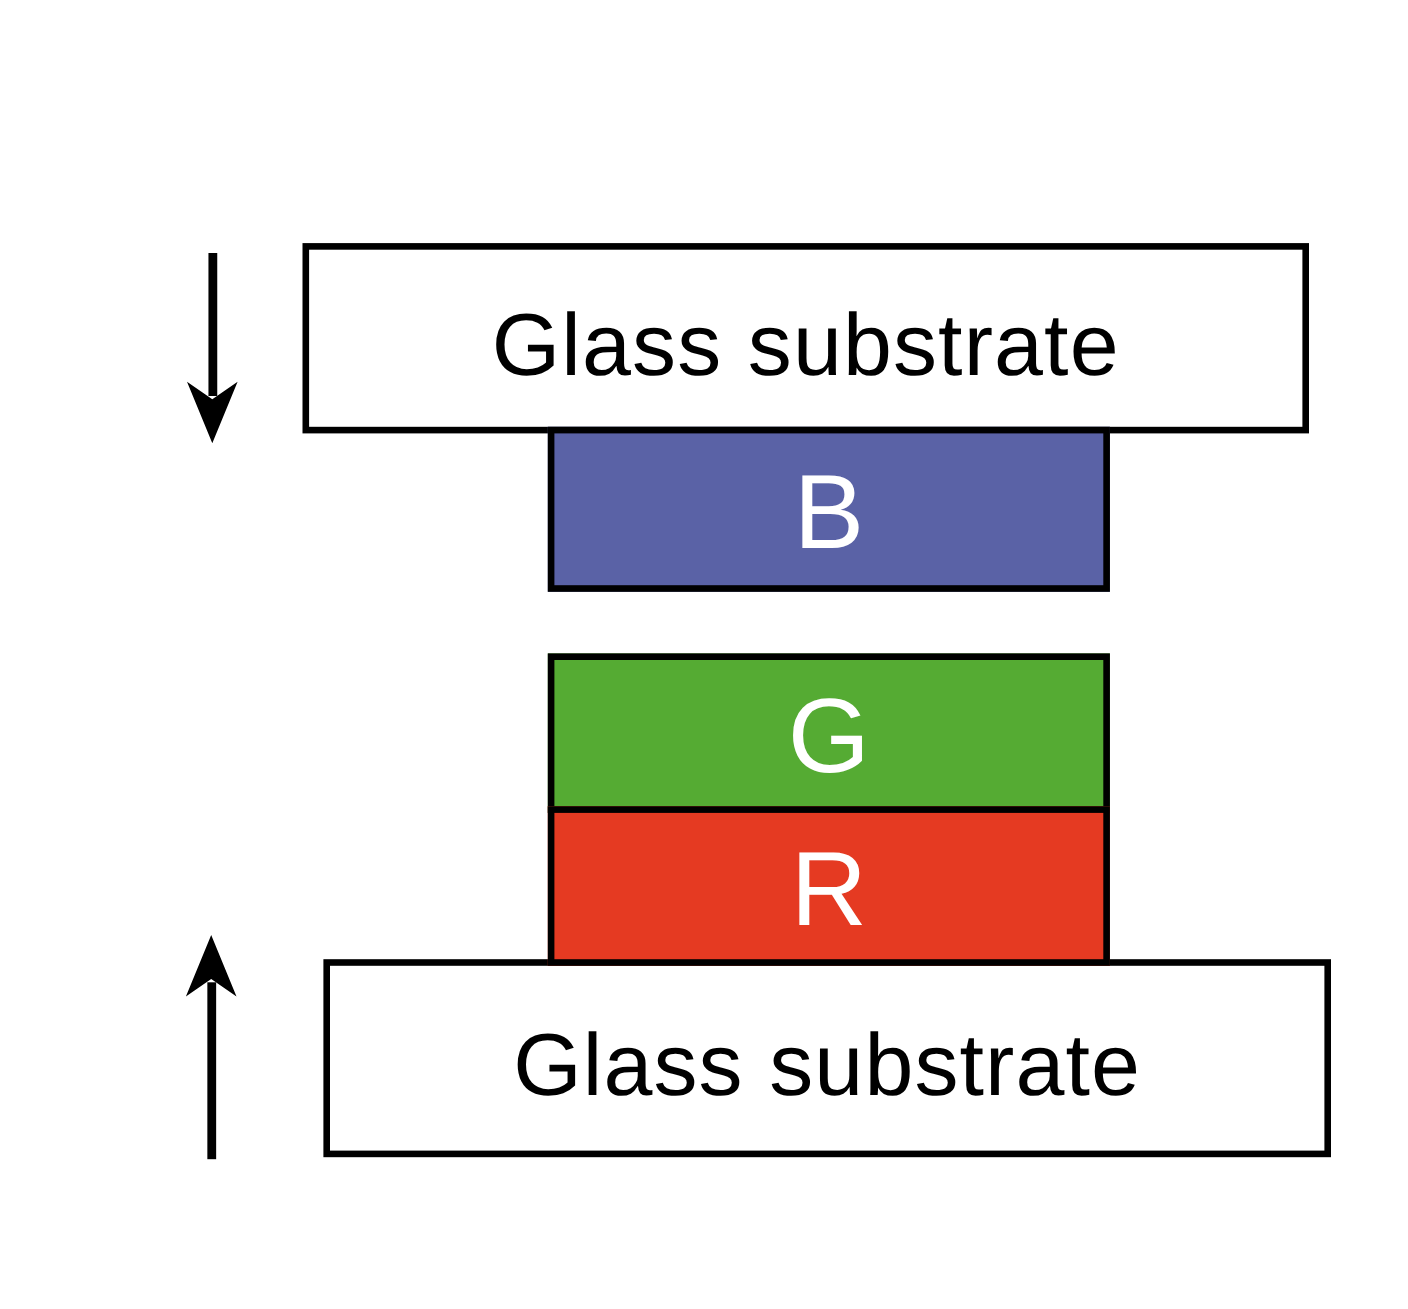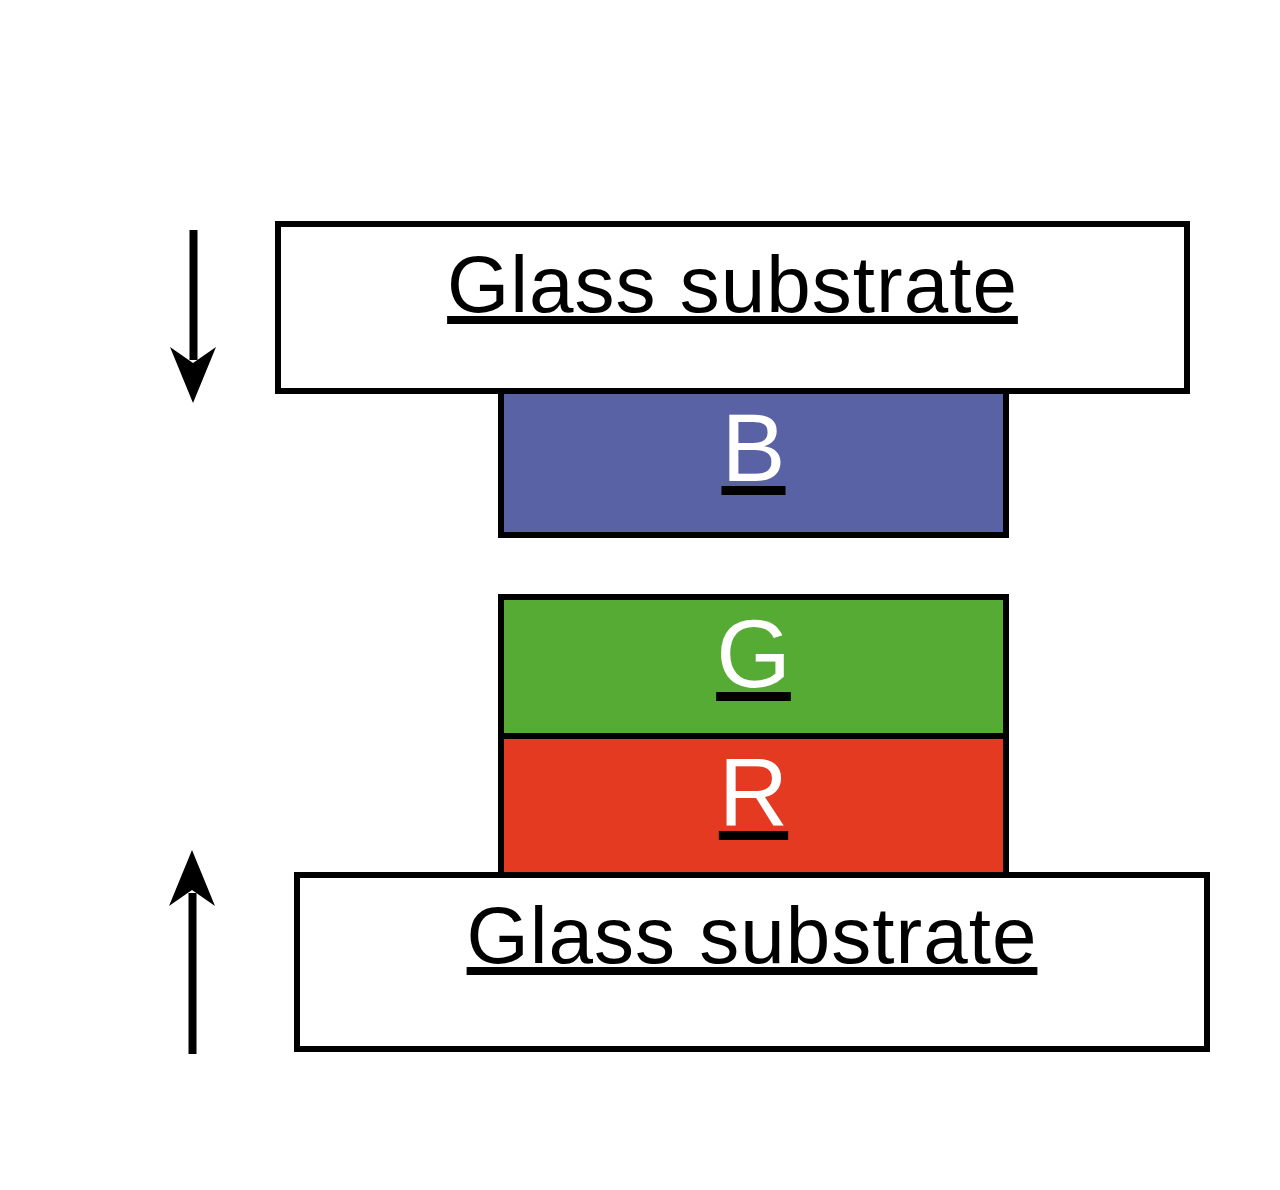--- a/index.html
+++ b/index.html
@@ -13,22 +13,22 @@
     width: 1280px;
     height: 1190px;
     background: #ffffff;
     overflow: hidden;
   }
   .box {
     position: absolute;
     box-sizing: border-box;
     border: 6px solid #000000;
     display: flex;
+    align-items: center;
     justify-content: center;
-    text-decoration: underline;
   }
   .substrate {
     background: #ffffff;
     z-index: 1;
   }
   .substrate .label {
     font-size: 80px;
     color: #000000;
     letter-spacing: 1px;
     padding-top: 12px;

